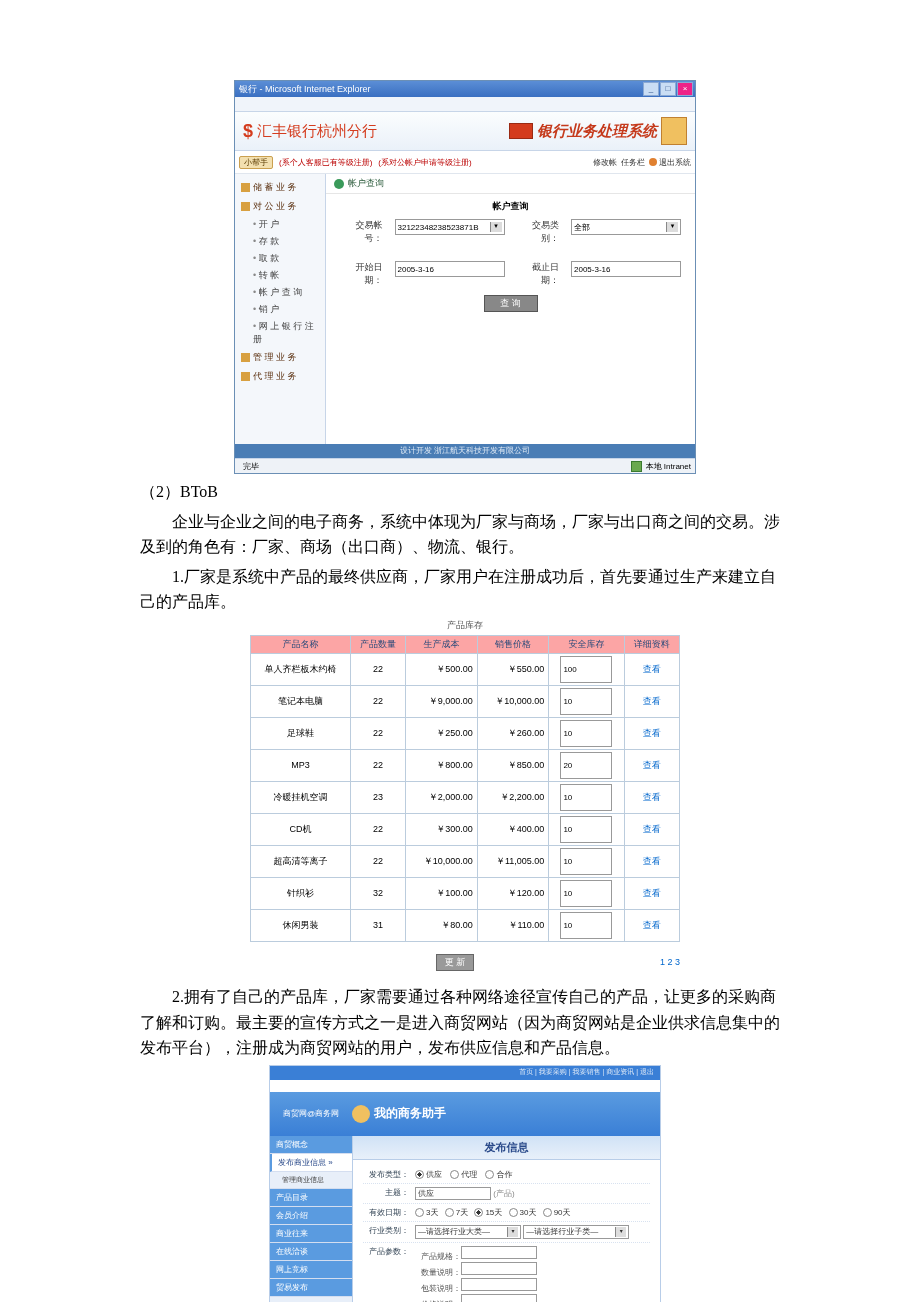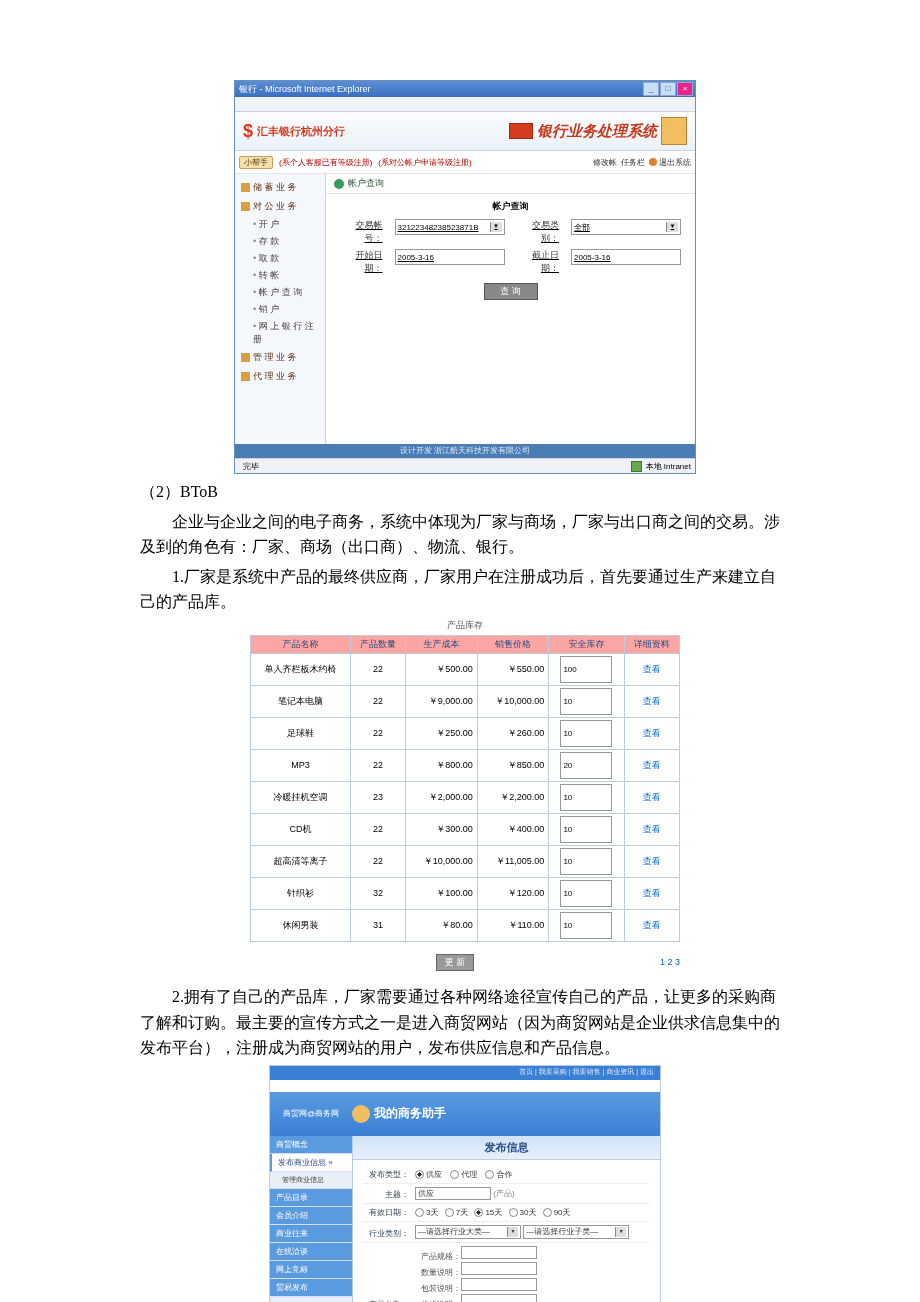--- a/index.html
+++ b/index.html
@@ -52,21 +52,21 @@
     justify-content: space-between;
     padding: 0 8px;
     border-bottom: 1px solid #c7d5e8;
   }
   .bank-brand {
     display: flex; align-items: center; gap: 4px;
   }
   .bank-brand .s {
     color: #d43c1e; font-family: Arial; font-weight: bold; font-size: 18px;
   }
-  .bank-brand .t { color: #d43c1e; font-size: 11px; font-weight: bold; }
+  .bank-brand .t { color: #d43c1e; font-size: 15px; font-weight: normal; }
   .bank-sys {
     display: flex; align-items: center; gap: 4px;
     color: #c53a1c; font-size: 15px; font-weight: bold;
     font-style: italic;
   }
   .card-ico {
     width: 22px; height: 14px; background: #d43c1e;
     border: 1px solid #9a2a14;
   }
   .avatar {
@@ -120,23 +120,22 @@
     border-bottom: 1px solid #e6e6e6;
   }
   .bank-sub .dot {
     width: 10px; height: 10px; background: #3a9a5a; border-radius: 50%;
   }
   .bank-form-area { padding: 6px 14px; }
   .bank-form-title { text-align: center; font-weight: bold; margin-bottom: 6px; }
   .bank-form {
     display: grid;
     grid-template-columns: auto 110px auto 110px;
-    gap: 4px 12px; font-size: 9px;
+    gap: 16px 12px; font-size: 9px;
     justify-content: start;
-    text-decoration: underline;
   }
   .bf-label { color: #333; text-align: right; }
   .bf-input {
     border: 1px solid #999; padding: 1px 2px; height: 12px;
     background: #fff; display: flex; align-items: center;
     justify-content: space-between; font-size: 8px;
   }
   .bf-input .arrow {
     width: 11px; height: 10px; background: #dcdcdc;
     border-left: 1px solid #888; text-align:center; font-size:7px;
@@ -237,21 +236,21 @@
   .ps-item.sub { padding-left: 12px; color: #444; font-size:7px; }
   .pub-main { flex: 1; background: #fff; }
   .pub-main-title {
     background: linear-gradient(#d0e2f6, #e8f0fa);
     text-align: center; padding: 4px; font-size: 11px;
     font-weight: bold; color: #2a4a8a;
     border-bottom: 1px solid #b8cde8;
   }
   .pub-form { padding: 6px 10px; }
   .pf-row {
-    display: flex; align-items: flex-end; gap: 6px;
+    display: flex; align-items: flex-start; gap: 6px;
     padding: 3px 0; border-bottom: 1px dotted #d8e2f0;
     font-size: 8px;
   }
   .pf-row:last-child { border-bottom: none; }
   .pf-label {
     width: 46px; text-align: right; color: #345; flex-shrink:0;
   }
   .pf-val { flex: 1; color: #333; }
   .pf-radio::before {
     content:""; display:inline-block; width:7px; height:7px;

